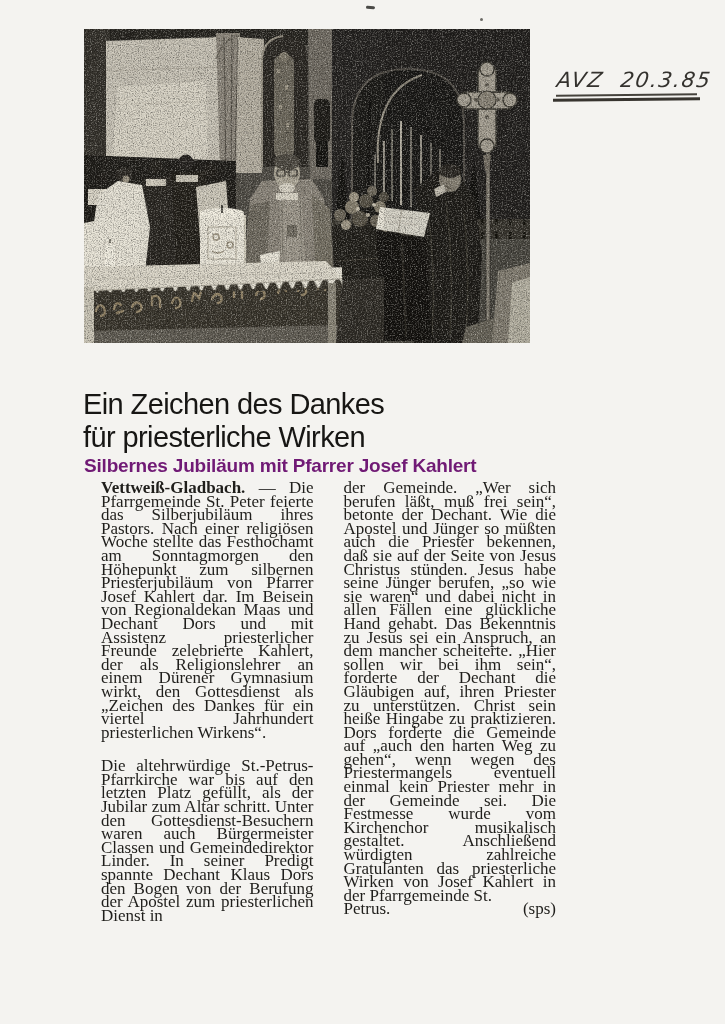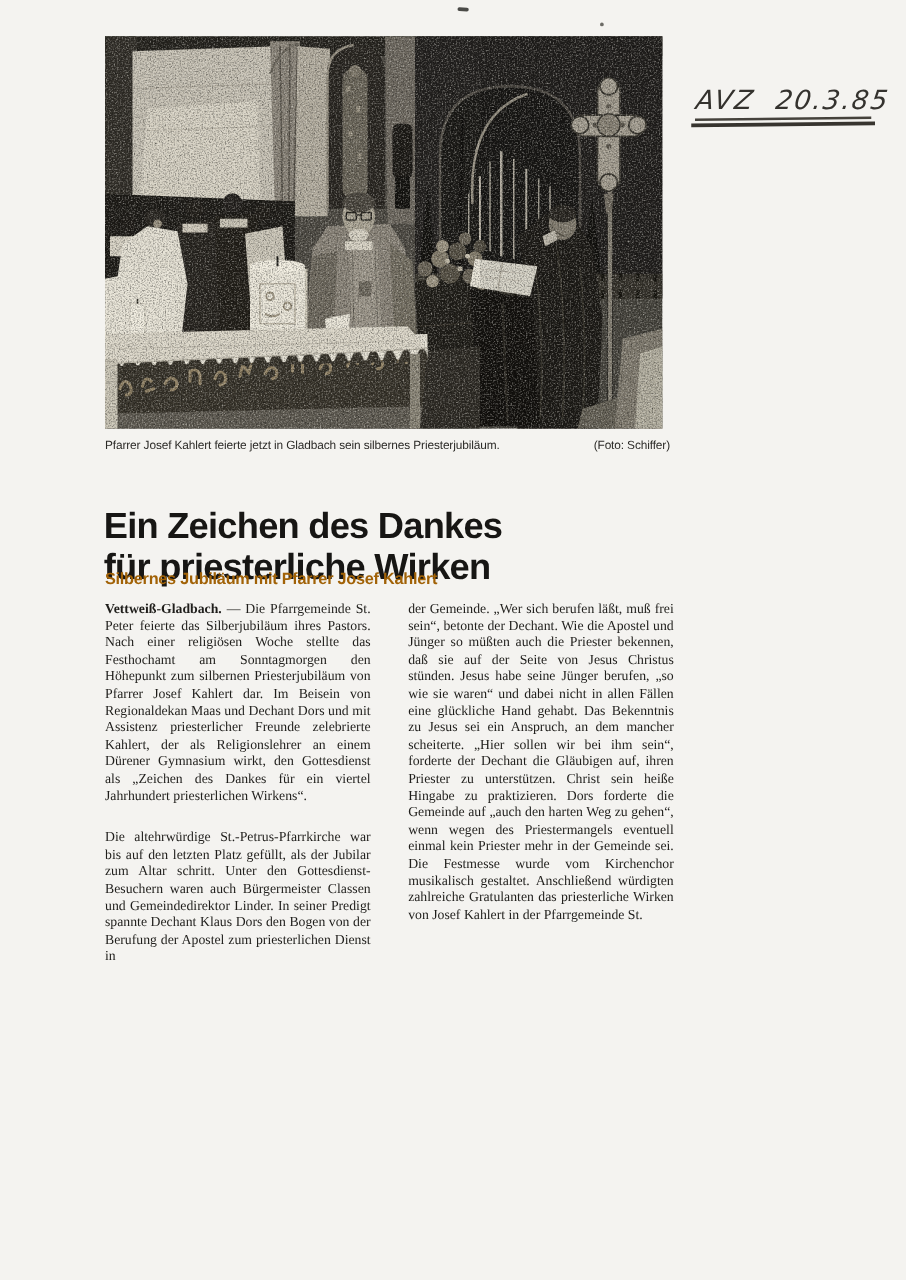--- a/index.html
+++ b/index.html
@@ -28,33 +28,32 @@
   .stamp{
     position:absolute;left:557px;top:68px;
     font-family:"DejaVu Sans",sans-serif;font-style:italic;
     font-size:21px;color:#34322e;letter-spacing:1.5px;word-spacing:9px;
     transform:skewX(-8deg);white-space:nowrap;
   }
   .stamp-line1{position:absolute;left:556px;top:94px;width:141px;height:2px;background:#45423c;transform:rotate(-0.6deg);}
   .stamp-line2{position:absolute;left:553px;top:98px;width:147px;height:2.5px;background:#37342f;transform:rotate(-0.6deg);}
   .headline{
     position:absolute;left:83px;top:388px;width:470px;
-    font-weight:700;font-size:29px;line-height:33px;letter-spacing:-0.6px;
+    font-weight:400;font-size:29px;line-height:33px;letter-spacing:-0.6px;
     color:#171614;
-    margin-top:17px;
   }
   .subhead{
     position:absolute;left:84px;top:455px;width:460px;
-    font-weight:700;font-size:13px;letter-spacing:-0.2px;color:#a16207;
+    font-weight:700;font-size:19px;letter-spacing:-0.2px;color:#701a75;
   }
   .cols{
-    position:absolute;left:84px;top:481px;width:455px;
+    position:absolute;left:101px;top:481px;width:455px;
     display:flex;gap:30px;
     font-family:"Liberation Serif",serif;
-    font-size:11px;line-height:13.6px;color:#1f1e1b;
+    font-size:17px;line-height:13.6px;color:#1f1e1b;
     text-align:justify;
   }
   .col{width:221px;}
   .col p{margin:0;}
   .col p.follow{margin-top:20px;}
   .lead{font-weight:700;}
   .last-line{display:flex;justify-content:space-between;}
 </style>
 </head>
 <body>
@@ -281,34 +280,34 @@
         <rect x="0" y="258" width="10" height="56" fill="#c9c4b5"></rect>
         <rect x="244" y="254" width="8" height="60" fill="#8a8577"></rect>
       </g>
 
       <rect x="300" y="0" width="146" height="314" fill="#000000" opacity="0.08"></rect>
       <rect width="446" height="314" filter="url(#grainDark)" opacity="0.55"></rect>
       <rect width="446" height="314" filter="url(#grainLight)" opacity="0.6"></rect>
     </svg>
   </div>
 
-  <div class="caption-row">
-    <span class="cap">Pfarrer Josef Kahlert feierte jetzt in Gladbach sein silbernes Priesterjubiläum.</span>
-    <span class="credit">(Foto: Schiffer)</span>
-  </div>
 
   <div class="headline">
     <div>Ein Zeichen des Dankes</div>
     <div>für priesterliche Wirken</div>
   </div>
   <div class="subhead">Silbernes Jubiläum mit Pfarrer Josef Kahlert</div>
 
   <div class="cols">
     <div class="col">
       <p><b class="lead">Vettweiß-Gladbach.</b><span> — Die Pfarrgemeinde St. Peter feierte das Silberjubiläum ihres Pastors. Nach einer religiösen Woche stellte das Festhochamt am Sonntagmorgen den Höhepunkt zum silbernen Priesterjubiläum von Pfarrer Josef Kahlert dar. Im Beisein von Regionaldekan Maas und Dechant Dors und mit Assistenz priesterlicher Freunde zelebrierte Kahlert, der als Religionslehrer an einem Dürener Gymnasium wirkt, den Gottesdienst als „Zeichen des Dankes für ein viertel Jahrhundert priesterlichen Wirkens“.</span></p>
       <p class="follow">Die altehrwürdige St.-Petrus-Pfarrkirche war bis auf den letzten Platz gefüllt, als der Jubilar zum Altar schritt. Unter den Gottesdienst-Besuchern waren auch Bürgermeister Classen und Gemeindedirektor Linder. In seiner Predigt spannte Dechant Klaus Dors den Bogen von der Berufung der Apostel zum priesterlichen Dienst in</p>
     </div>
     <div class="col">
       <p>der Gemeinde. „Wer sich berufen läßt, muß frei sein“, betonte der Dechant. Wie die Apostel und Jünger so müßten auch die Priester bekennen, daß sie auf der Seite von Jesus Christus stünden. Jesus habe seine Jünger berufen, „so wie sie waren“ und dabei nicht in allen Fällen eine glückliche Hand gehabt. Das Bekenntnis zu Jesus sei ein Anspruch, an dem mancher scheiterte. „Hier sollen wir bei ihm sein“, forderte der Dechant die Gläubigen auf, ihren Priester zu unterstützen. Christ sein heiße Hingabe zu praktizieren. Dors forderte die Gemeinde auf „auch den harten Weg zu gehen“, wenn wegen des Priestermangels eventuell einmal kein Priester mehr in der Gemeinde sei. Die Festmesse wurde vom Kirchenchor musikalisch gestaltet. Anschließend würdigten zahlreiche Gratulanten das priesterliche Wirken von Josef Kahlert in der Pfarrgemeinde St.</p>
+      <div class="last-line">
+        <span>Petrus.</span>
+        <span>(sps)</span>
+      </div>
     </div>
   </div>
 
 </div>
 
 </body></html>

